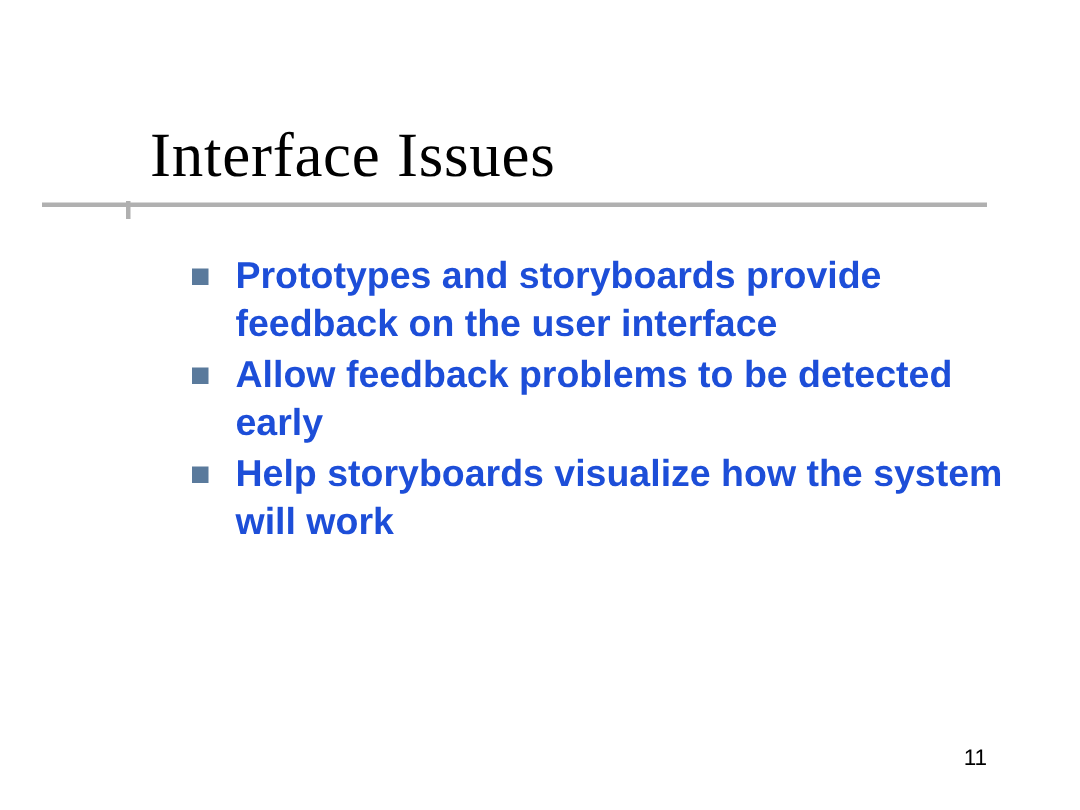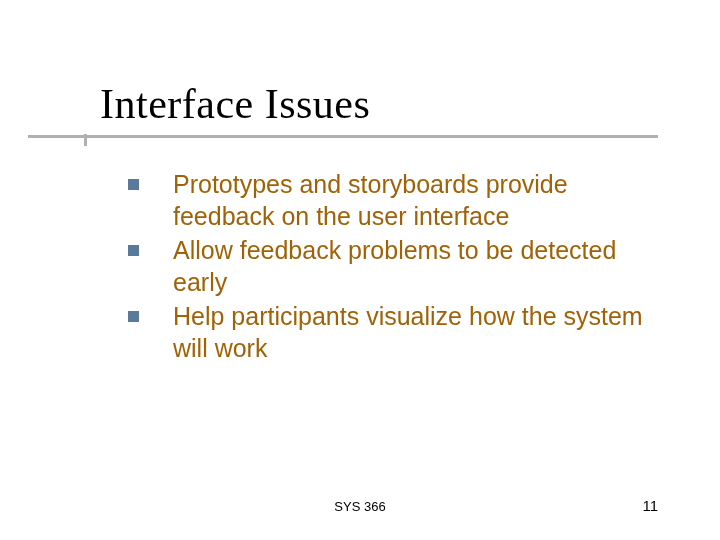--- a/index.html
+++ b/index.html
@@ -54,23 +54,22 @@
     width: 11px;
     height: 11px;
     background: #5a7a9c;
     flex: 0 0 11px;
     margin-top: 11px;
     margin-right: 18px;
   }
   .bullet-text {
     font-size: 25px;
     line-height: 1.28;
-    color: #a16207;
-    font-weight: 400;
-    margin-left: 16px;
+    color: #1d4ed8;
+    font-weight: 700;
   }
   .footer-center {
     position: absolute;
     bottom: 26px;
     left: 0;
     width: 720px;
     text-align: center;
     font-size: 13px;
     color: #000;
   }
@@ -97,19 +96,18 @@
     <div class="bullet-row">
       <span class="bullet"></span>
       <span class="bullet-text">Prototypes and storyboards provide feedback on the user interface</span>
     </div>
     <div class="bullet-row">
       <span class="bullet"></span>
       <span class="bullet-text">Allow feedback problems to be detected early</span>
     </div>
     <div class="bullet-row">
       <span class="bullet"></span>
-      <span class="bullet-text">Help participants visualize how the system will work</span>
+      <span class="bullet-text">Help storyboards visualize how the system will work</span>
     </div>
   </div>
 
-  <div class="footer-center">SYS 366</div>
   <div class="footer-right">11</div>
 </div>
 
 </body></html>

